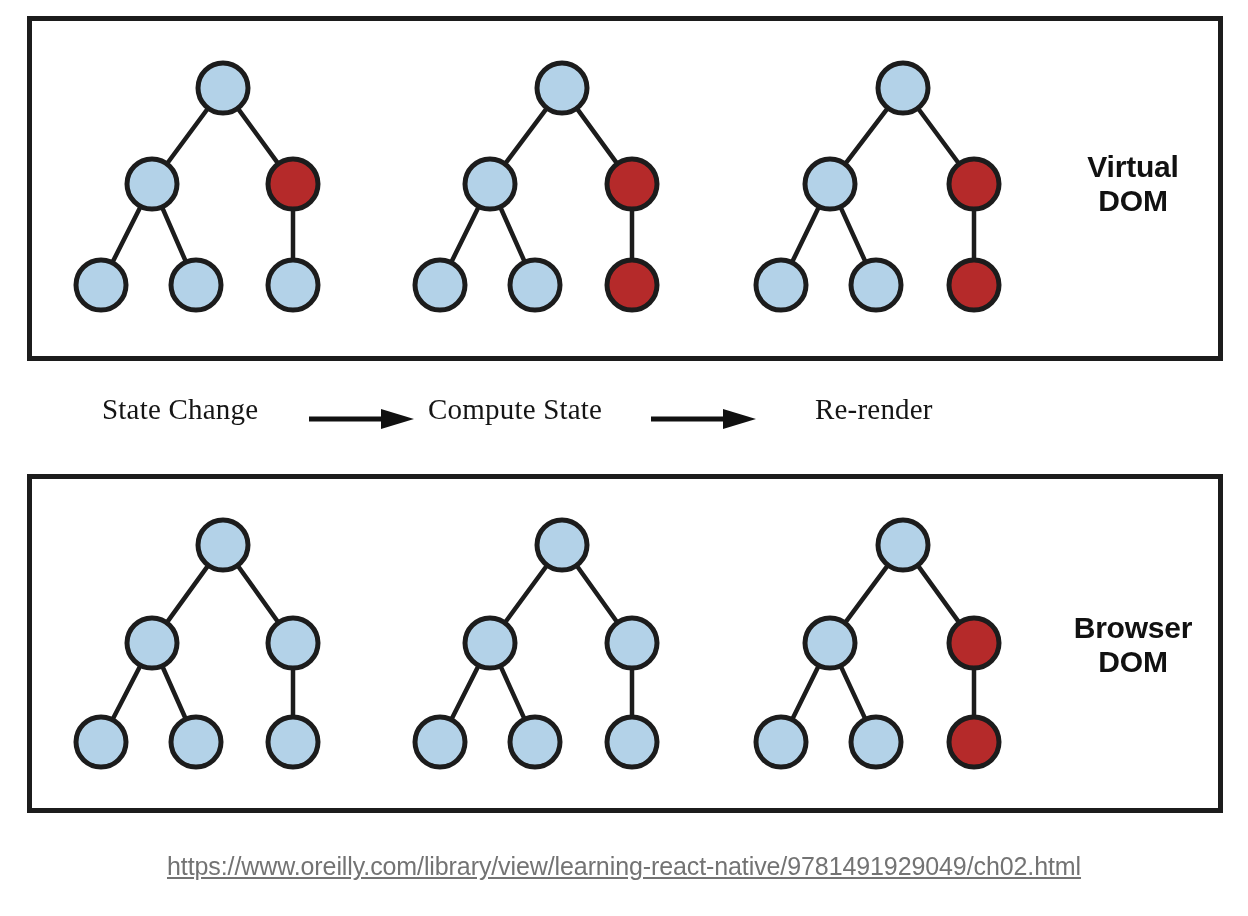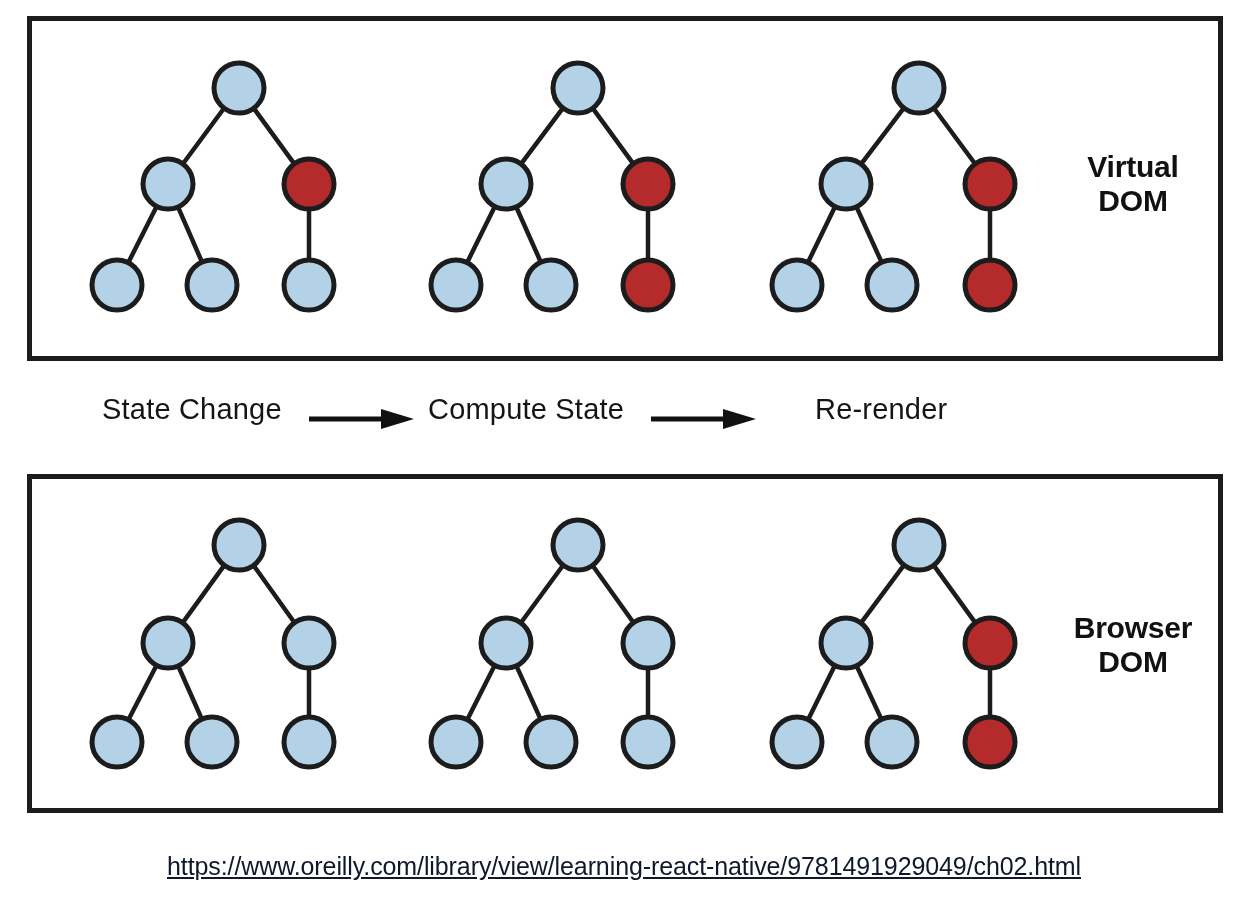--- a/index.html
+++ b/index.html
@@ -12,21 +12,20 @@
     height: 916px;
     position: relative;
     font-family: "Liberation Sans", sans-serif;
     overflow: hidden;
   }
   #stage {
     position: absolute;
     left: 0; top: 0;
     width: 992px;
     height: 916px;
-    padding-left: 16px;
   }
   .panel {
     position: absolute;
     border: 5px solid #1c1c1c;
     background: #ffffff;
     box-sizing: border-box;
   }
   #panel-virtual-dom {
     left: 27px;
     top: 16px;
@@ -66,20 +65,21 @@
     width: 1248px;
     height: 58px;
   }
   .flow-text {
     position: absolute;
     font-size: 29px;
     color: #151515;
     white-space: nowrap;
     top: 0;
     letter-spacing: 0.2px;
+    font-family: Liberation Serif, serif;
   }
   #flow-step-0 { left: 102px; }
   #flow-step-1 { left: 428px; }
   #flow-step-2 { left: 786px; margin-left: 29px; }
   .flow-arrow {
     position: absolute;
     top: 15px;
     height: 22px;
   }
   #flow-arrow-0 { left: 309px; width: 105px; }
@@ -95,21 +95,21 @@
     stroke: #1c1c1c;
     stroke-width: 5;
   }
   .url-link {
     position: absolute;
     left: 0;
     top: 852px;
     width: 1248px;
     text-align: center;
     font-size: 25px;
-    color: #0f172a;
+    color: #737373;
     text-decoration: underline;
     letter-spacing: -0.1px;
     cursor: pointer;
   }
 </style>
 </head>
 <body>
 
 <div id="stage">
 

